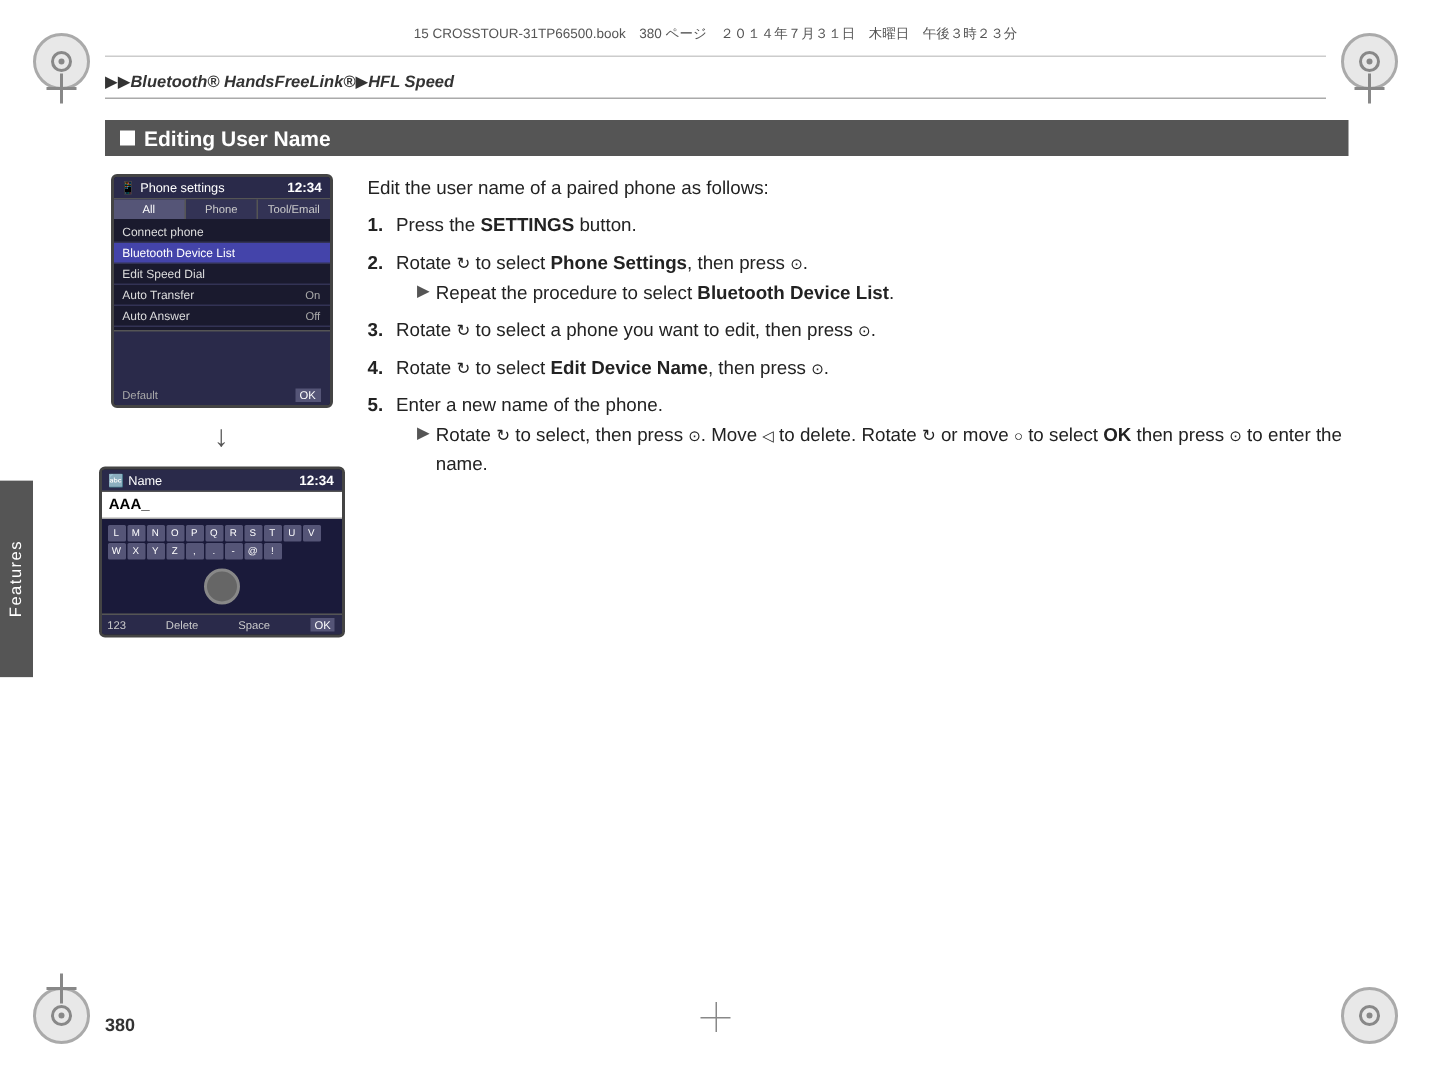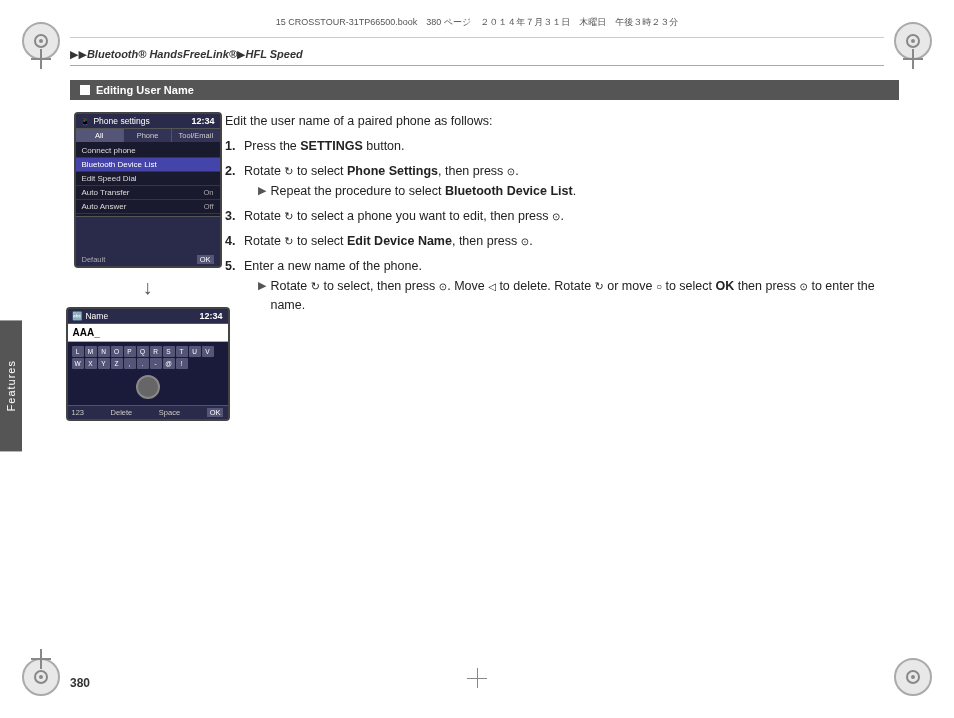--- a/index.html
+++ b/index.html
@@ -64,37 +64,38 @@
       top: 80px;
       left: 70px;
       right: 55px;
       bottom: 60px;
     }
 
     
     .section-header {
       background: #555;
       color: #fff;
-      font-size: 11px;
+      font-size: 14px;
       font-weight: bold;
       padding: 4px 10px;
       margin-bottom: 12px;
       display: flex;
       align-items: center;
       gap: 6px;
     }
     .section-header-square {
       width: 10px; height: 10px;
       background: #fff;
       display: inline-block;
     }
 
     
     .two-col {
       display: flex;
+      gap: 20px;
       align-items: flex-start;
     }
 
     
     .left-col {
       width: 155px;
       flex-shrink: 0;
       display: flex;
       flex-direction: column;
       align-items: center;

